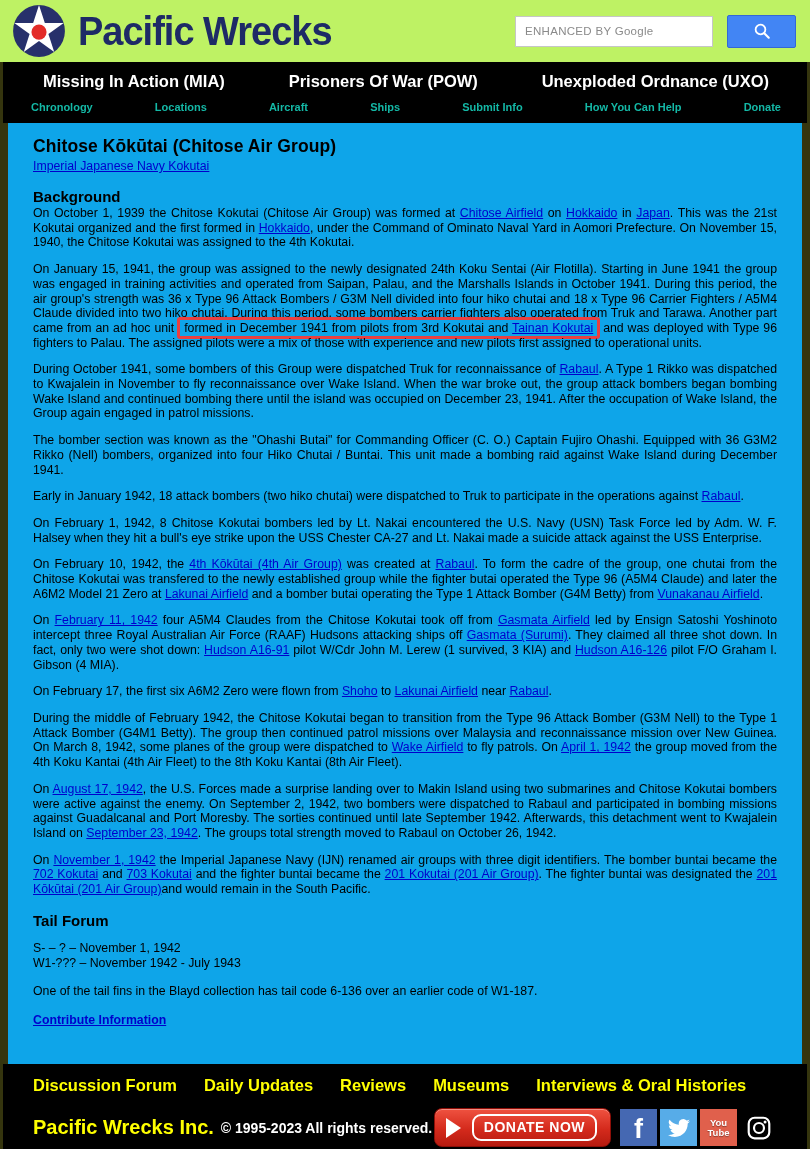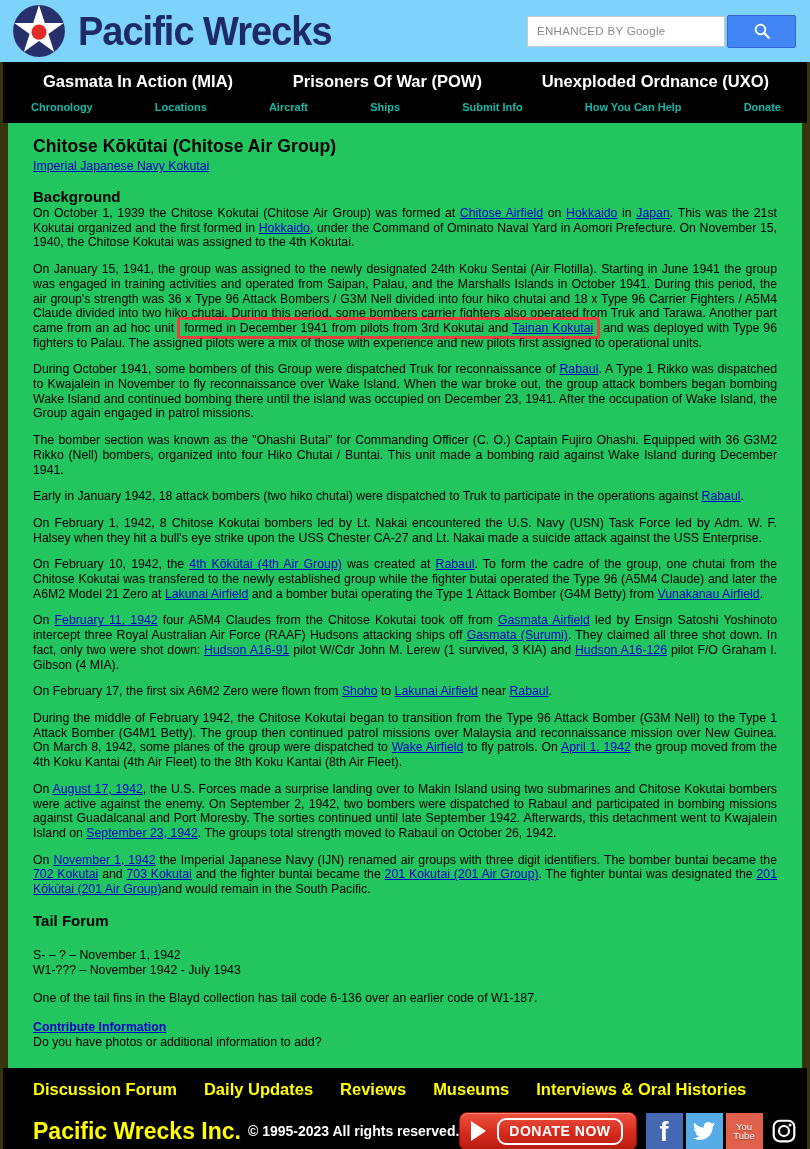--- a/index.html
+++ b/index.html
@@ -4,38 +4,38 @@
 <style>
   html,body { margin:0; padding:0; }
   body {
     width:810px;
     background:#35350e;
     font-family:"Liberation Sans", sans-serif;
     padding-bottom:8px;
   }
   
   .header {
-    background:#7dd3fc;
+    background:#bef264;
     height:62px;
     display:flex;
     align-items:center;
     padding:0 14px 0 12px;
     box-sizing:border-box;
   }
   .logo { width:54px; height:54px; flex:0 0 auto; }
   .site-title {
     font-size:38px;
     font-weight:bold;
     color:#1e2a66;
     letter-spacing:-1px;
     margin-left:12px;
     transform:scaleY(1.05);
     white-space:nowrap;
   }
-  .search-area { margin-left:auto; display:flex; align-items:center; gap:2px; }
+  .search-area { margin-left:auto; display:flex; align-items:center; gap:14px; }
   .search-input {
     width:178px; height:29px;
     border:1px solid #c6c6c6;
     font-size:11.5px;
     padding:0 9px;
     color:#555;
     outline:none;
     font-family:"Liberation Sans", sans-serif;
   }
   .search-input::placeholder { color:#8a8a8a; letter-spacing:.3px; }
@@ -54,21 +54,21 @@
     padding:8px 20px 10px;
     box-sizing:border-box;
   }
   .nav-row { display:flex; align-items:center; }
   .nav-row1 { justify-content:space-between; padding:2px 18px 7px 20px; }
   .nav-row1 a { color:#ffffff; font-weight:bold; font-size:16.5px; text-decoration:none; white-space:nowrap; }
   .nav-row2 { justify-content:space-between; padding:3px 6px 0 8px; }
   .nav-row2 a { color:#14b8a6; font-weight:bold; font-size:11px; text-decoration:none; white-space:nowrap; }
   
   .main {
-    background:#22c55e;
+    background:#0ea5e9;
     margin:0 8px;
     padding:13px 25px 18px;
     box-sizing:border-box;
     min-height:941px;
     color:#000;
   }
   .page-title { font-size:17.5px; font-weight:bold; margin:0; letter-spacing:.1px; }
   .subtitle { margin-top:2px; font-size:12.3px; }
   .subtitle a { color:#0000cc; }
   .section-heading { font-weight:bold; font-size:15px; margin-top:15px; }
@@ -79,35 +79,35 @@
     margin:12px 0 0;
   }
   .main p.body-p:first-of-type { margin-top:1px; }
   .main a { color:#0000cc; }
   .redbox {
     border:3px solid #ea4040;
     border-radius:3px;
     padding:1px 4px;
     margin:0 -1px;
   }
-  .tail-codes { font-size:12.3px; line-height:15px; margin-top:19px; }
+  .tail-codes { font-size:12.3px; line-height:15px; margin-top:12px; }
   .tail-note { font-size:12.3px; margin-top:13px; }
   .contribute { margin-top:15px; font-size:12.3px; line-height:15px; }
   .contribute a { font-weight:bold; color:#0000cc; }
   
   .footer {
     background:#000;
     margin:0 3px;
     padding:12px 30px 17px;
     box-sizing:border-box;
   }
   .footer-links { display:flex; gap:27px; }
   .footer-links a { color:#ffff00; font-weight:bold; font-size:16.5px; text-decoration:none; white-space:nowrap; }
   .footer-bottom { display:flex; align-items:center; margin-top:13px; }
-  .company { color:#ffff00; font-weight:bold; font-size:23px; white-space:nowrap; }
+  .company { color:#ffff00; font-weight:bold; font-size:20px; white-space:nowrap; }
   .copyright { color:#ffffff; font-weight:bold; font-size:14px; margin-left:7px; white-space:nowrap; }
   .donate-btn {
     margin-left:auto;
     height:37px;
     background:linear-gradient(#ef5240 0%, #d42a1c 55%, #b61b10 100%);
     border:1px solid #8e0f08;
     border-radius:8px;
     display:flex; align-items:center;
     padding:0 13px 0 11px;
     gap:11px;
@@ -135,21 +135,21 @@
     width:37px; height:37px;
     display:flex; align-items:center; justify-content:center;
     flex-direction:column;
     cursor:pointer;
     box-sizing:border-box;
   }
   .social-facebook { background:#4568b2; }
   .social-facebook span { color:#fff; font-weight:bold; font-size:27px; font-family:"Liberation Sans",sans-serif; margin-top:3px; }
   .social-twitter { background:#57ace8; }
   .social-youtube { background:#e0604c; }
-  .social-youtube span { color:#fff; font-weight:normal; font-size:9.5px; line-height:9.5px; text-shadow:0 1px 1px rgba(0,0,0,.4); }
+  .social-youtube span { color:#fff; font-weight:bold; font-size:9.5px; line-height:9.5px; text-shadow:0 1px 1px rgba(0,0,0,.4); }
   .social-instagram { background:#000000; }
 </style>
 </head>
 <body>
 
 <div class="header">
   <div class="logo">
     <svg viewBox="0 0 100 100" width="54" height="54">
       <circle cx="50" cy="50" r="48" fill="#27306b"></circle>
       <polygon points="50,2 60.8,35.2 95.7,35.2 67.4,55.7 78.2,88.8 50,68.3 21.8,88.8 32.6,55.7 4.3,35.2 39.2,35.2" fill="#ffffff"></polygon>
@@ -163,21 +163,21 @@
       <svg width="18" height="18" viewBox="0 0 24 24">
         <circle cx="10" cy="10" r="6.5" fill="none" stroke="#ffffff" stroke-width="2.4"></circle>
         <line x1="15" y1="15" x2="21" y2="21" stroke="#ffffff" stroke-width="2.8" stroke-linecap="round"></line>
       </svg>
     </div>
   </div>
 </div>
 
 <div class="nav">
   <div class="nav-row nav-row1" id="nav-row1">
-      <a href="#">Gasmata In Action (MIA)</a>
+      <a href="#">Missing In Action (MIA)</a>
       <a href="#">Prisoners Of War (POW)</a>
       <a href="#">Unexploded Ordnance (UXO)</a>
     </div>
   <div class="nav-row nav-row2" id="nav-row2">
       <a href="#">Chronology</a>
       <a href="#">Locations</a>
       <a href="#">Aircraft</a>
       <a href="#">Ships</a>
       <a href="#">Submit Info</a>
       <a href="#">How You Can Help</a>
@@ -209,21 +209,20 @@
   <div class="section-heading">Tail Forum</div>
   <div class="tail-codes" id="tail-codes">
       <div>S- – ? – November 1, 1942</div>
       <div>W1-??? – November 1942 - July 1943</div>
     </div>
 
   <p class="tail-note">One of the tail fins in the Blayd collection has tail code 6-136 over an earlier code of W1-187.</p>
 
   <div class="contribute">
     <a href="#">Contribute Information</a><br>
-    <span>Do you have photos or additional information to add?</span>
   </div>
 </div>
 
 <div class="footer">
   <div class="footer-links" id="footer-links">
       <a href="#">Discussion Forum</a>
       <a href="#">Daily Updates</a>
       <a href="#">Reviews</a>
       <a href="#">Museums</a>
       <a href="#">Interviews &amp; Oral Histories</a>

